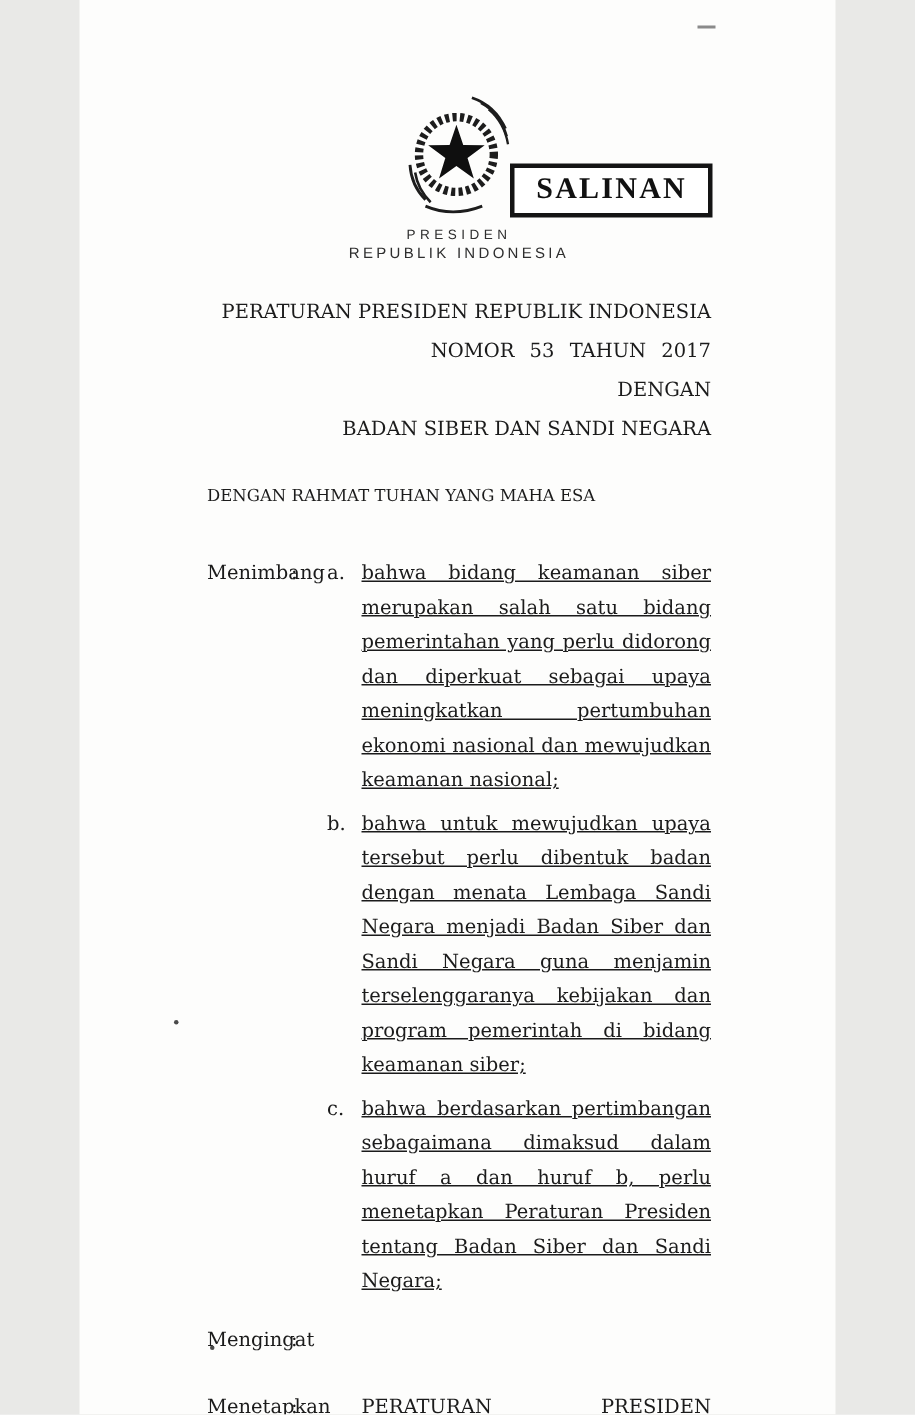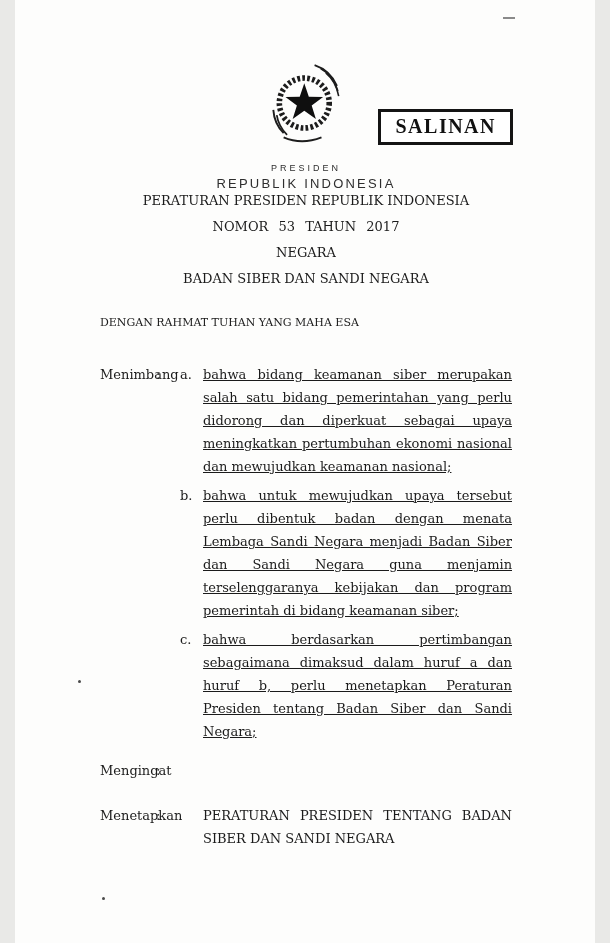--- a/index.html
+++ b/index.html
@@ -1,21 +1,21 @@
 <!DOCTYPE html>
 <html><head>
 <meta charset="utf-8">
 <style>
   * { margin: 0; padding: 0; box-sizing: border-box; }
 
   html, body { background: #e9e9e7; }
 
   .page {
     position: relative;
-    width: 580px;
+    width: 504px;
     height: 943px;
     margin: 0 auto;
     background: #fdfdfc;
     color: #1b1b1b;
     font-family: "DejaVu Serif", serif;
     overflow: hidden;
     padding: 60px 83px 0 85px;
   }
 
   
@@ -33,32 +33,32 @@
     padding: 3px 14px 4px 14px;
     font-family: "Liberation Serif", serif;
     font-weight: bold;
     font-size: 20px;
     letter-spacing: 1.5px;
     color: #111;
     background: #fff;
   }
 
   .letterhead {
-    margin-top: 17px;
+    margin-top: 5px;
     text-align: center;
     font-family: "Liberation Sans", sans-serif;
     color: #2e2e2e;
   }
   .letterhead .lh1 { font-size: 9px; letter-spacing: 3px; }
-  .letterhead .lh2 { font-size: 13px; letter-spacing: 2.2px; margin-top: 3px; text-align: center; }
+  .letterhead .lh2 { font-size: 10px; letter-spacing: 2.2px; margin-top: 3px; text-align: center; }
 
   
   .title-block {
-    margin-top: 2px;
-    text-align: center;
+    margin-top: 26px;
+    text-align: right;
     font-size: 13px;
   }
   .title-block .tline { margin-bottom: 11px; }
   .title-block .nomor { word-spacing: 6px; }
 
   .preamble {
     margin-top: 30px;
     text-align: left;
     font-size: 11px;
   }
@@ -136,21 +136,21 @@
   </div>
 
   <div class="letterhead">
     <div class="lh1">PRESIDEN</div>
     <div class="lh2">REPUBLIK INDONESIA</div>
   </div>
 
   <div class="title-block">
     <div class="tline">PERATURAN PRESIDEN REPUBLIK INDONESIA</div>
     <div class="tline nomor">NOMOR 53 TAHUN 2017</div>
-    <div class="tline">NEGARA</div>
+    <div class="tline">DENGAN</div>
     <div class="tline">BADAN SIBER DAN SANDI NEGARA</div>
   </div>
 
   <div class="preamble">
     <div class="pline">DENGAN RAHMAT TUHAN YANG MAHA ESA</div>
   </div>
 
   <div class="clause menimbang">
     <div class="clabel">Menimbang</div>
     <div class="ccolon">:</div>

